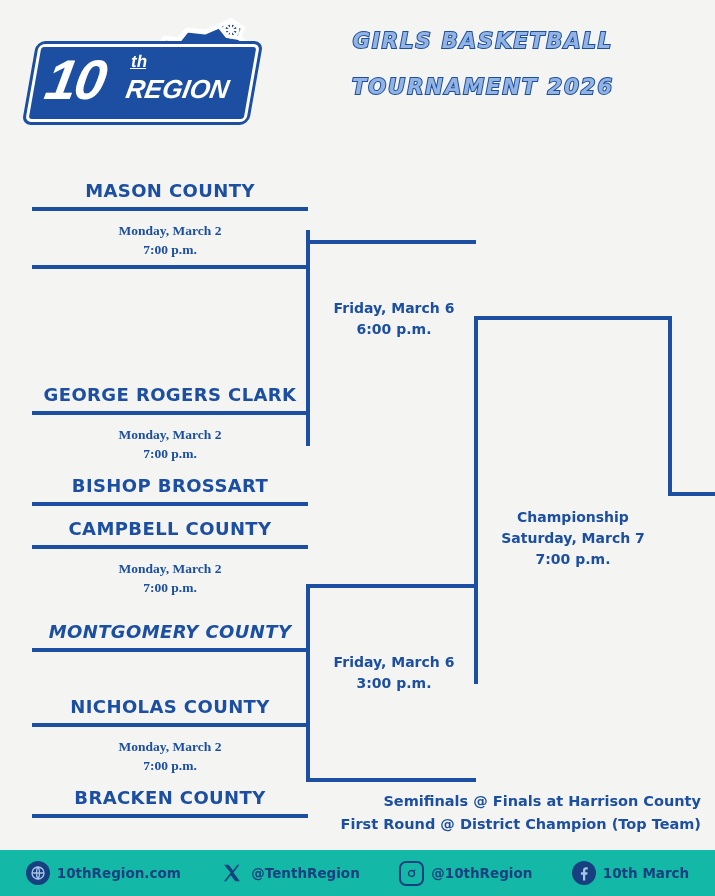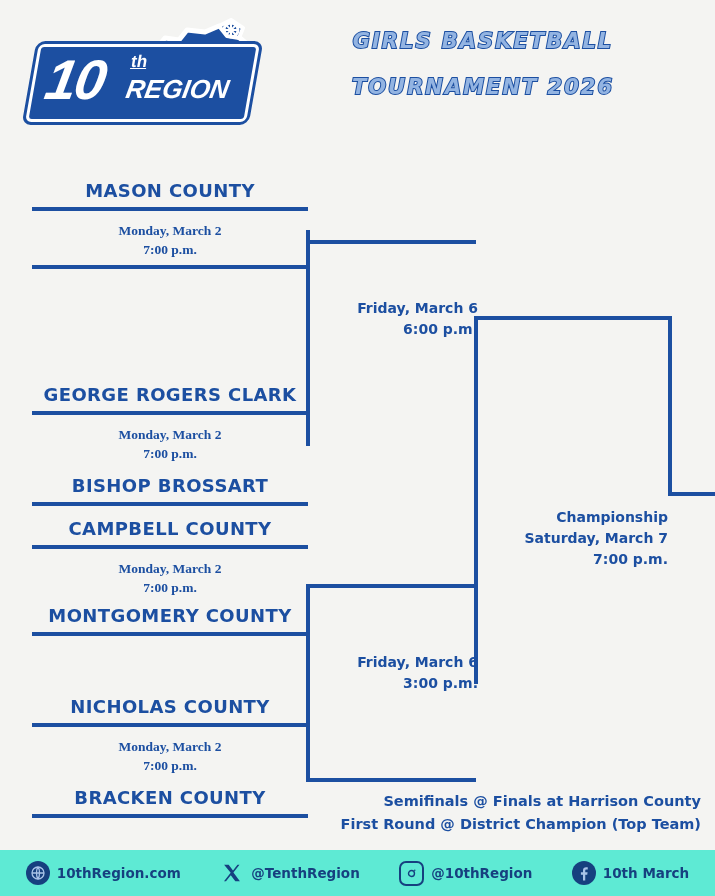--- a/index.html
+++ b/index.html
@@ -145,21 +145,21 @@
     text-align: center;
     line-height: 19px;
     font-family: Liberation Serif, serif;
     white-space: nowrap;
   }
   .semi-info, .champ-info {
     position: absolute;
     font-size: 14px;
     font-weight: bold;
     color: #1c4fa1;
-    text-align: right;
+    text-align: center;
     line-height: 21px;
     font-family: "DejaVu Sans", sans-serif;
     white-space: nowrap;
   }
 
   .connector {
     position: absolute;
     background: #1c4fa1;
   }
 
@@ -175,21 +175,21 @@
     font-family: "DejaVu Sans", sans-serif;
   }
 
   
   .footer {
     position: absolute;
     left: 0;
     bottom: 0;
     width: 715px;
     height: 46px;
-    background: #5eead4;
+    background: #14b8a6;
     display: flex;
     align-items: center;
     justify-content: space-around;
     padding: 0 6px;
     box-sizing: border-box;
   }
   .social {
     display: flex;
     align-items: center;
     gap: 7px;
@@ -264,21 +264,21 @@
       <div class="game-info">7:00 p.m.</div>
       <div class="team" style="margin-top:12px;">BISHOP BROSSART</div>
       <div class="rule" style="margin-top:6px;"></div>
     </div>
 
     <div class="matchup" style="left:32px; top:378px; width:276px;">
       <div class="team">CAMPBELL COUNTY</div>
       <div class="rule" style="margin-top:6px;"></div>
       <div class="game-info" style="margin-top:10px;">Monday, March 2</div>
       <div class="game-info">7:00 p.m.</div>
-      <div class="team" style="margin-top:8px;">MONTGOMERY COUNTY</div>
+      <div class="team" style="margin-top:24px;font-style:italic;">MONTGOMERY COUNTY</div>
       <div class="rule" style="margin-top:6px;"></div>
     </div>
 
     <div class="matchup" style="left:32px; top:556px; width:276px;">
       <div class="team">NICHOLAS COUNTY</div>
       <div class="rule" style="margin-top:6px;"></div>
       <div class="game-info" style="margin-top:10px;">Monday, March 2</div>
       <div class="game-info">7:00 p.m.</div>
       <div class="team" style="margin-top:12px;">BRACKEN COUNTY</div>
       <div class="rule" style="margin-top:6px;"></div>

